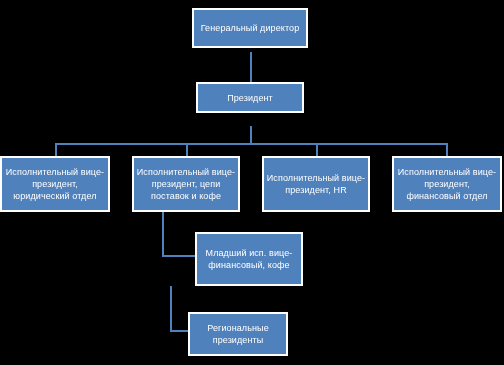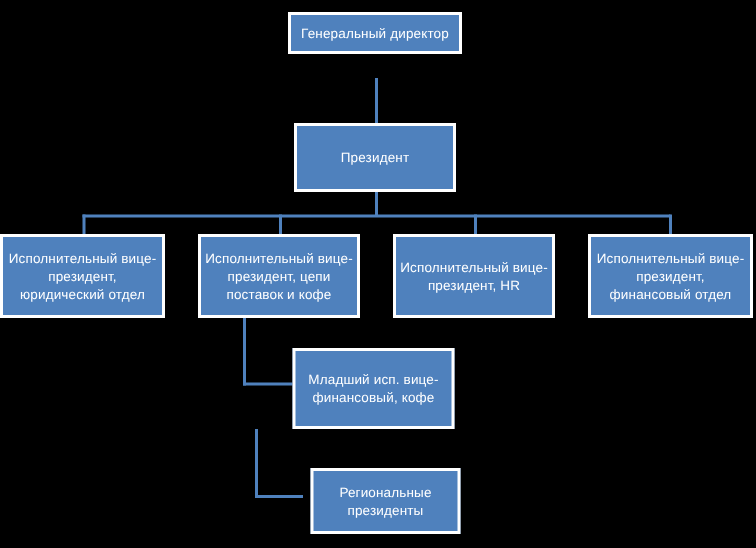--- a/index.html
+++ b/index.html
@@ -65,25 +65,25 @@
   <div class="connector v" style="left:186px; top:143px; height:14px;"></div>
   <div class="connector v" style="left:316px; top:143px; height:14px;"></div>
   <div class="connector v" style="left:446px; top:143px; height:14px;"></div>
 
   <div class="connector v" style="left:162px; top:212px; height:45px;"></div>
   <div class="connector h" style="left:162px; top:255px; width:33px;"></div>
 
   <div class="connector v" style="left:170px; top:286px; height:46px;"></div>
   <div class="connector h" style="left:170px; top:330px; width:32px;"></div>
 
-  <div class="node overflow" style="left:192px; top:8px; width:116px; height:28px;">
+  <div class="node overflow" style="left:192px; top:8px; width:116px; height:40px;">
     <span class="label">Генеральный директор</span>
   </div>
 
-  <div class="node" style="left:196px; top:82px; width:108px; height:46px;">
+  <div class="node" style="left:196px; top:82px; width:108px; height:31px;">
     <span class="label">Президент</span>
   </div>
 
   <div class="node" style="left:0px; top:156px; width:110px; height:56px;">
     <span class="label">Исполнительный вице-
 президент,
 юридический отдел</span>
   </div>
 
   <div class="node" style="left:132px; top:156px; width:108px; height:56px;">
@@ -101,18 +101,18 @@
     <span class="label">Исполнительный вице-
 президент,
 финансовый отдел</span>
   </div>
 
   <div class="node" style="left:195px; top:232px; width:108px; height:54px;">
     <span class="label">Младший исп. вице-
 финансовый, кофе</span>
   </div>
 
-  <div class="node" style="left:207px; top:312px; width:100px; height:44px;">
+  <div class="node" style="left:188px; top:312px; width:100px; height:44px;">
     <span class="label">Региональные
 президенты</span>
   </div>
 
 </div>
 
 </body></html>

